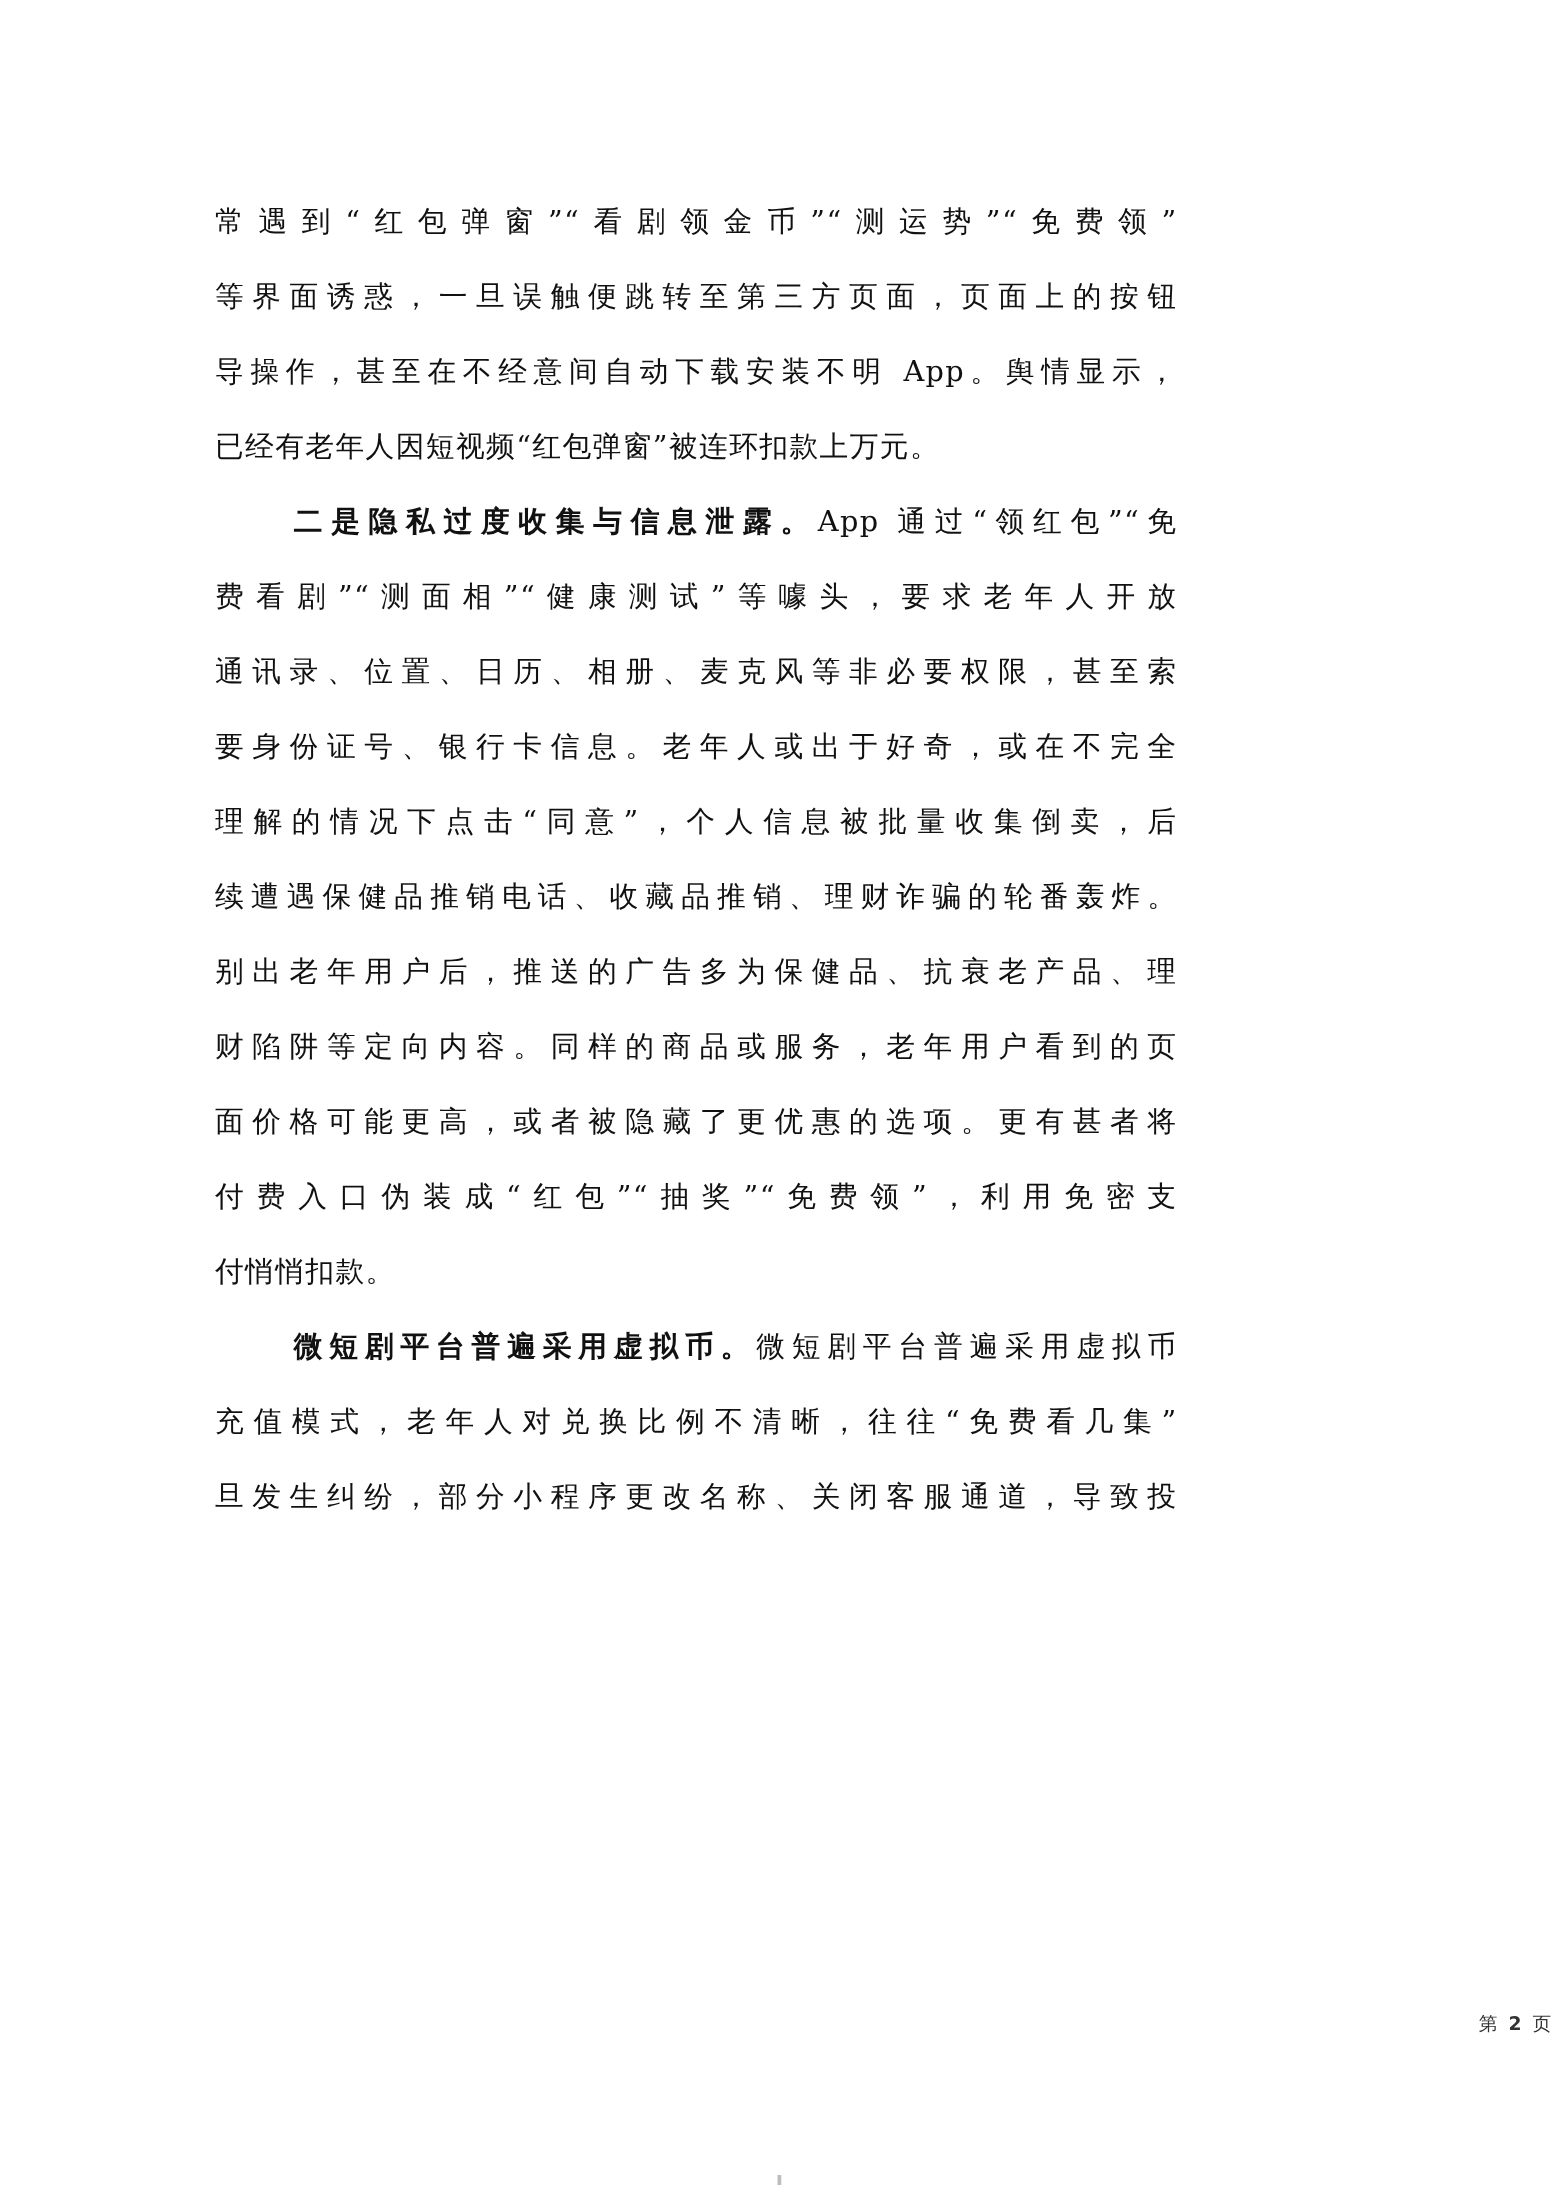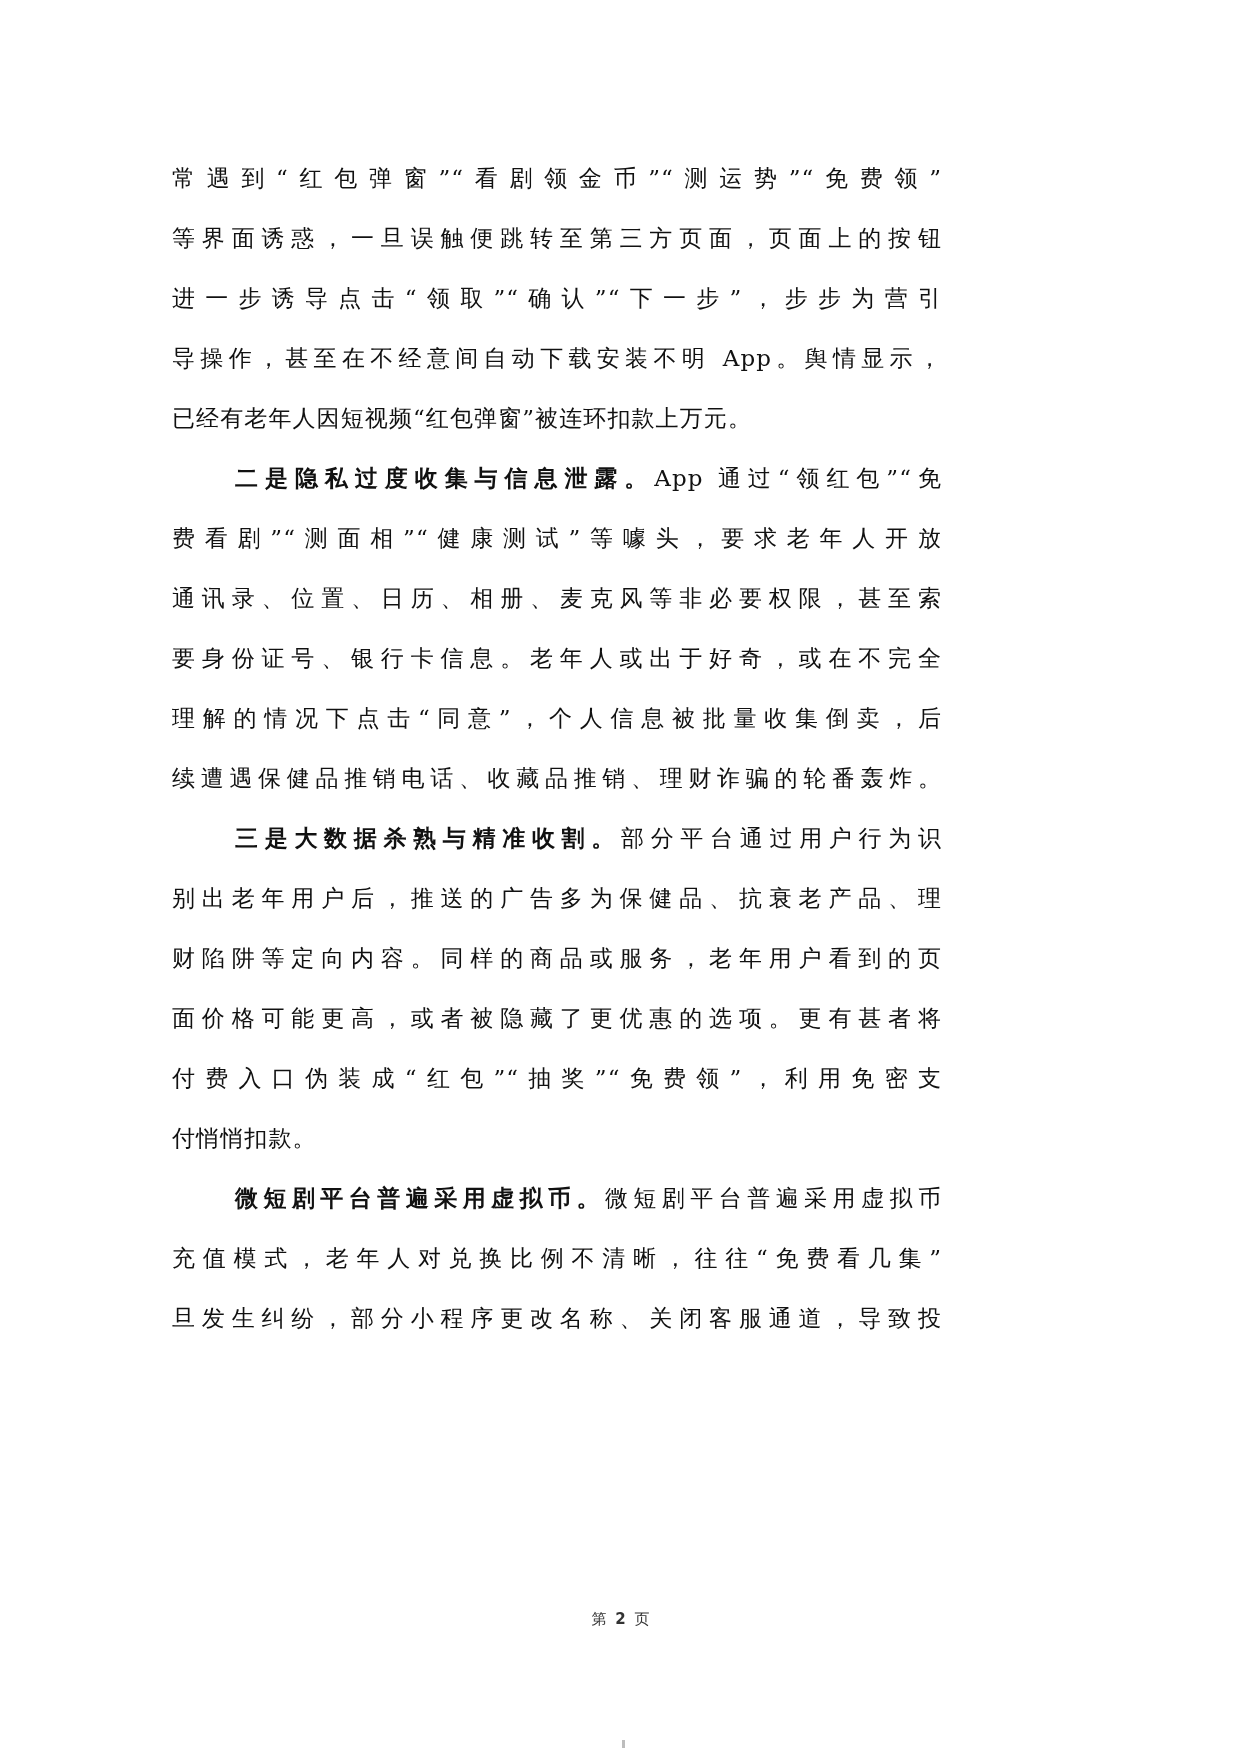--- a/index.html
+++ b/index.html
@@ -14,53 +14,51 @@
   }
   .line {
     height: 60px; line-height: 60px; font-size: 23px; white-space: nowrap;
     letter-spacing: 1.1px; text-align-last: justify; text-align: justify;
     display: block; width: 770px; overflow: visible;
   }
   .line.last { text-align-last: left; }
   .line.indent { padding-left: 63px; width: 707px; }
   .bold { font-weight: bold; }
   .footer {
-    position: absolute; left: 0; width: 1241px; top: 1610px; text-align: center;
+    position: absolute; left: 0; width: 1241px; top: 1610px; text-align: right;
     font-family: "DejaVu Serif", "Liberation Serif", serif; font-size: 15px; color: #333;
   }
   .footer .num { font-weight: bold; margin: 0 4px; font-family: "DejaVu Sans", sans-serif; }
   .marker {
     position: absolute; left: 622px; top: 1740px; width: 3px; height: 8px; background: #bdbdbd;
   }
 </style>
 </head>
 <body>
 
 <div class="page">
   <div class="content">
 
     <div>
       <div class="line">常遇到“红包弹窗”“看剧领金币”“测运势”“免费领”</div>
       <div class="line">等界面诱惑，一旦误触便跳转至第三方页面，页面上的按钮</div>
-      <div class="line">进一步诱导点击“领取”“确认”“下一步”，步步为营引</div>
       <div class="line">导操作，甚至在不经意间自动下载安装不明 App。舆情显示，</div>
       <div class="line last">已经有老年人因短视频“红包弹窗”被连环扣款上万元。</div>
     </div>
 
     <div>
       <div class="line indent"><span class="bold">二是隐私过度收集与信息泄露。</span><span>App 通过“领红包”“免</span></div>
       <div class="line">费看剧”“测面相”“健康测试”等噱头，要求老年人开放</div>
       <div class="line">通讯录、位置、日历、相册、麦克风等非必要权限，甚至索</div>
       <div class="line">要身份证号、银行卡信息。老年人或出于好奇，或在不完全</div>
       <div class="line">理解的情况下点击“同意”，个人信息被批量收集倒卖，后</div>
       <div class="line">续遭遇保健品推销电话、收藏品推销、理财诈骗的轮番轰炸。</div>
     </div>
 
     <div>
-      <div class="line indent"><span class="bold">三是大数据杀熟与精准收割。</span><span>部分平台通过用户行为识</span></div>
       <div class="line">别出老年用户后，推送的广告多为保健品、抗衰老产品、理</div>
       <div class="line">财陷阱等定向内容。同样的商品或服务，老年用户看到的页</div>
       <div class="line">面价格可能更高，或者被隐藏了更优惠的选项。更有甚者将</div>
       <div class="line">付费入口伪装成“红包”“抽奖”“免费领”，利用免密支</div>
       <div class="line last">付悄悄扣款。</div>
     </div>
 
     <div>
       <div class="line indent"><span class="bold">微短剧平台普遍采用虚拟币。</span><span>微短剧平台普遍采用虚拟币</span></div>
       <div class="line">充值模式，老年人对兑换比例不清晰，往往“免费看几集”</div>

